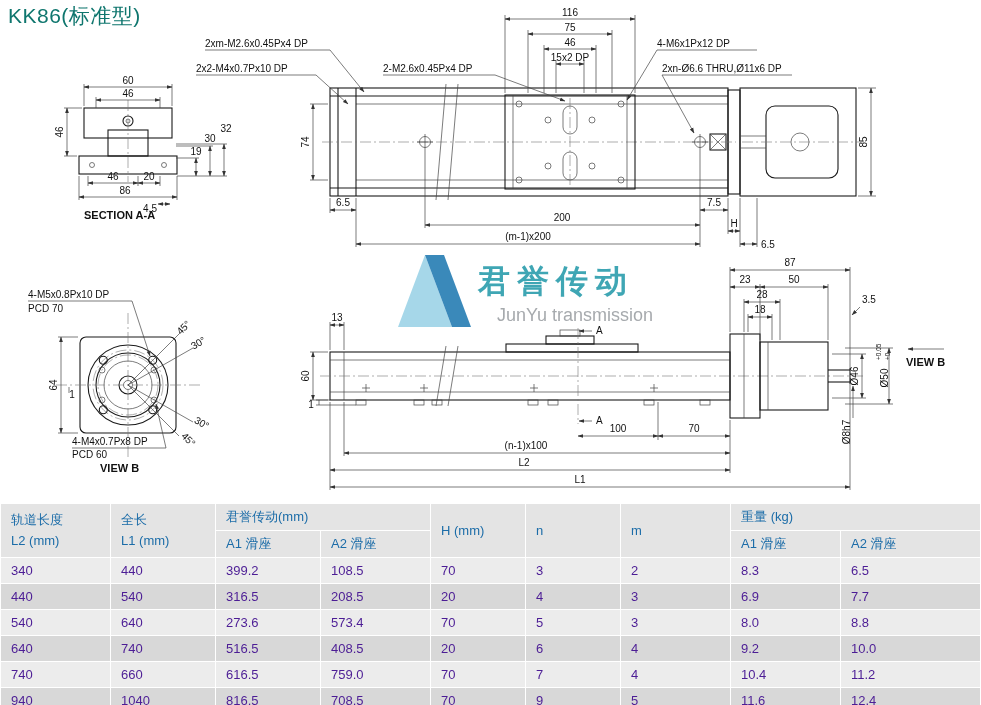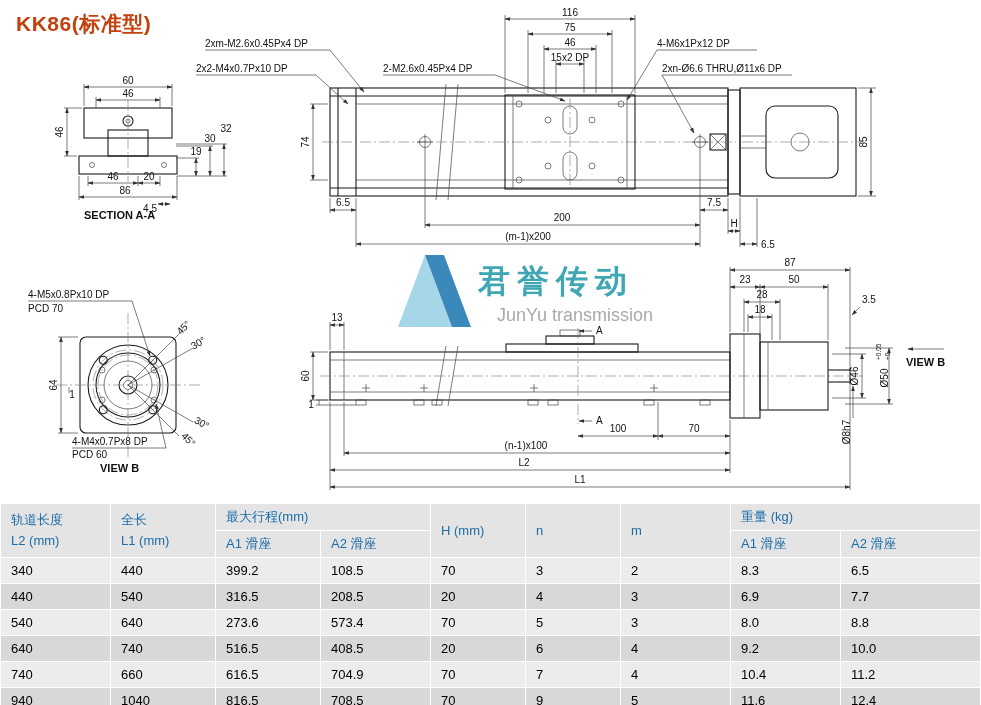--- a/index.html
+++ b/index.html
@@ -1,37 +1,37 @@
 <!DOCTYPE html>
 <html><head>
 <meta charset="utf-8">
 <style>
   html,body { margin:0; padding:0; background:#fff; }
   .page { position:relative; width:981px; height:705px; background:#fff; overflow:hidden;
           font-family:"Liberation Sans","DejaVu Sans",sans-serif; }
-  .title { position:absolute; top:2px; left:8px; margin:8px; font-size:21px; font-weight:bold;
-           color:#c2410c; letter-spacing:0.5px; }
+  .title { position:absolute; top:2px; left:8px; margin:0; font-size:21px; font-weight:normal;
+           color:#0f766e; letter-spacing:0.5px; }
   svg.drawing { position:absolute; top:0; left:0; }
 
   
   .ln { stroke:#1a1a1a; stroke-width:1.1; fill:none; }
   .tn { stroke:#444; stroke-width:0.7; fill:none; }
   .cl { stroke:#777; stroke-width:0.6; fill:none; stroke-dasharray:11 3 2 3; }
   .dt { font-family:"Liberation Sans","DejaVu Sans",sans-serif; font-size:10px; fill:#111; }
   .mid { text-anchor:middle; }
   .dtb { font-size:11px; font-weight:bold; }
   .tol { font-size:6.5px; }
 
   
   .spec-wrap { position:absolute; top:503px; left:0; width:981px; }
   table.spec { border-collapse:collapse; width:981px; table-layout:fixed; font-size:13px; }
   table.spec th, table.spec td { border:1px solid #fff; padding:2px 10px; text-align:left; vertical-align:middle; }
   table.spec thead th { background:#e4e4e4; color:#1b6ca8; font-weight:normal; height:22px; }
   table.spec thead th div { line-height:1.55; }
-  table.spec tbody td { color:#000000; height:21px; }
+  table.spec tbody td { color:#4c1d95; height:21px; }
   table.spec tbody tr:nth-child(odd) td { background:#ececec; }
   table.spec tbody tr:nth-child(even) td { background:#d8d8d8; }
 </style>
 </head>
 <body>
 
 <div class="page">
   <h1 class="title">KK86(标准型)</h1>
 
   <svg class="drawing" width="981" height="500" viewBox="0 0 981 500">
@@ -381,21 +381,21 @@
       <thead>
         <tr>
           <th rowspan="2">
             <div>轨道长度</div>
             <div>L2 (mm)</div>
           </th>
           <th rowspan="2">
             <div>全长</div>
             <div>L1 (mm)</div>
           </th>
-          <th colspan="2">最大行程(mm)</th>
+          <th colspan="2">君誉传动(mm)</th>
           <th rowspan="2">H (mm)</th>
           <th rowspan="2">n</th>
           <th rowspan="2">m</th>
           <th colspan="2">重量 (kg)</th>
         </tr>
         <tr>
           <th>A1 滑座</th>
           <th>A2 滑座</th>
           <th>A1 滑座</th>
           <th>A2 滑座</th>
@@ -443,21 +443,21 @@
           <td>20</td>
           <td>6</td>
           <td>4</td>
           <td>9.2</td>
           <td>10.0</td>
         </tr>
         <tr>
           <td>740</td>
           <td>660</td>
           <td>616.5</td>
-          <td>704.9</td>
+          <td>759.0</td>
           <td>70</td>
           <td>7</td>
           <td>4</td>
           <td>10.4</td>
           <td>11.2</td>
         </tr>
         <tr>
           <td>940</td>
           <td>1040</td>
           <td>816.5</td>

